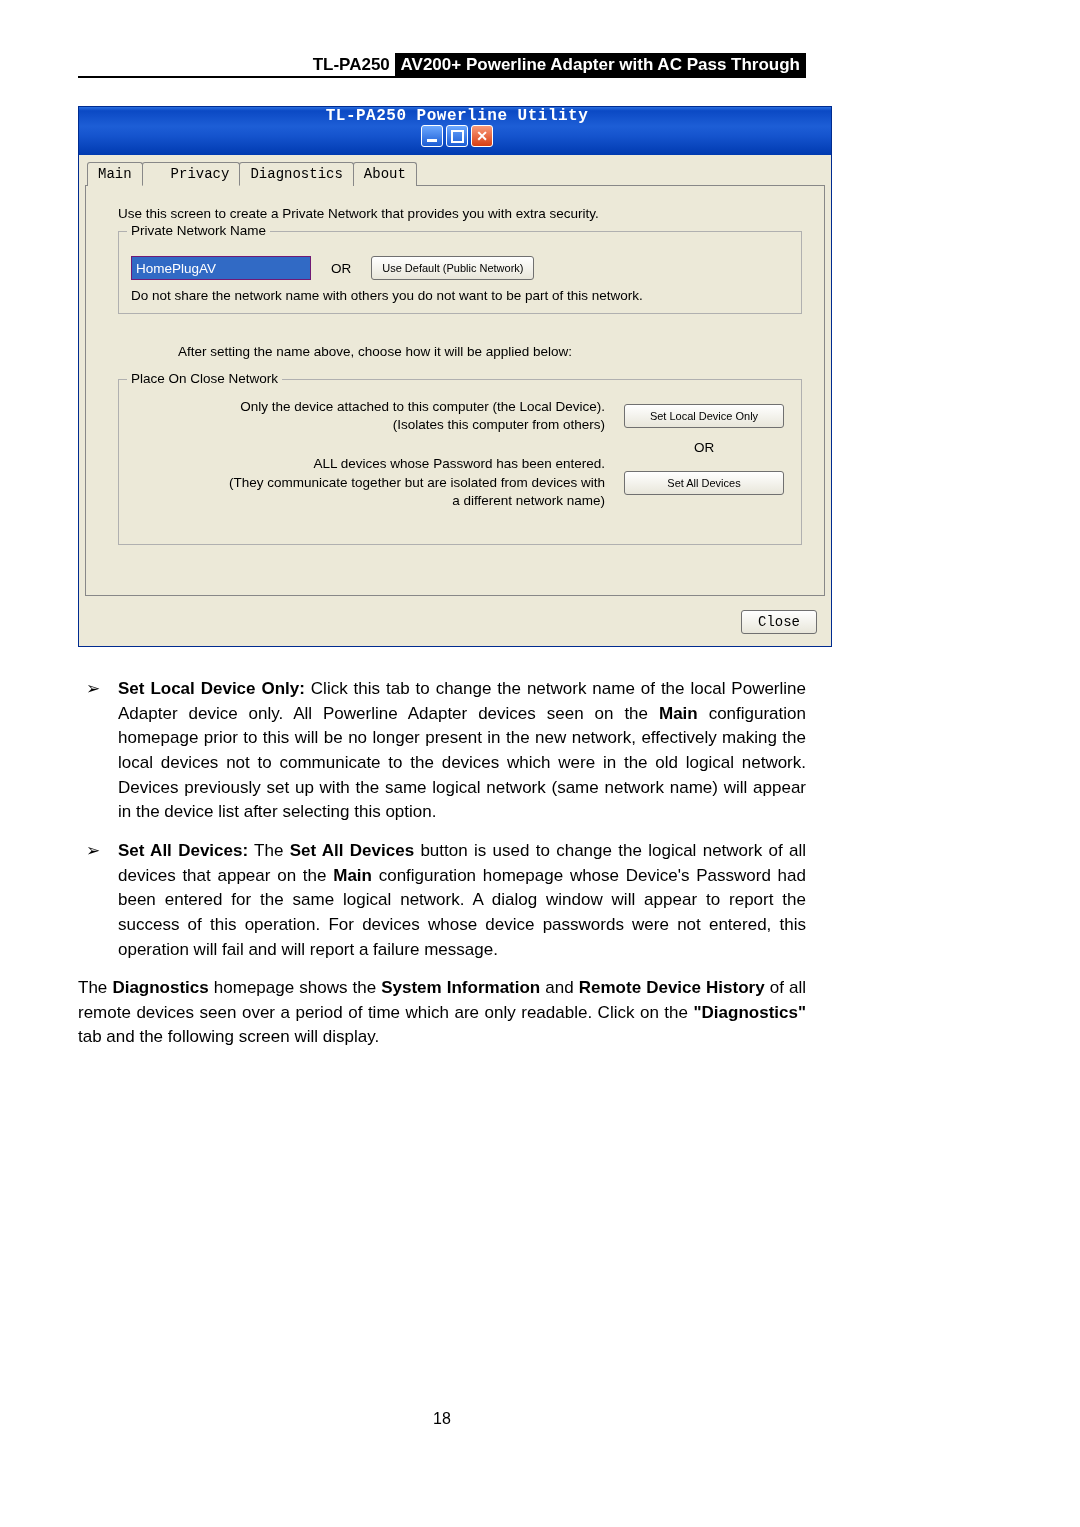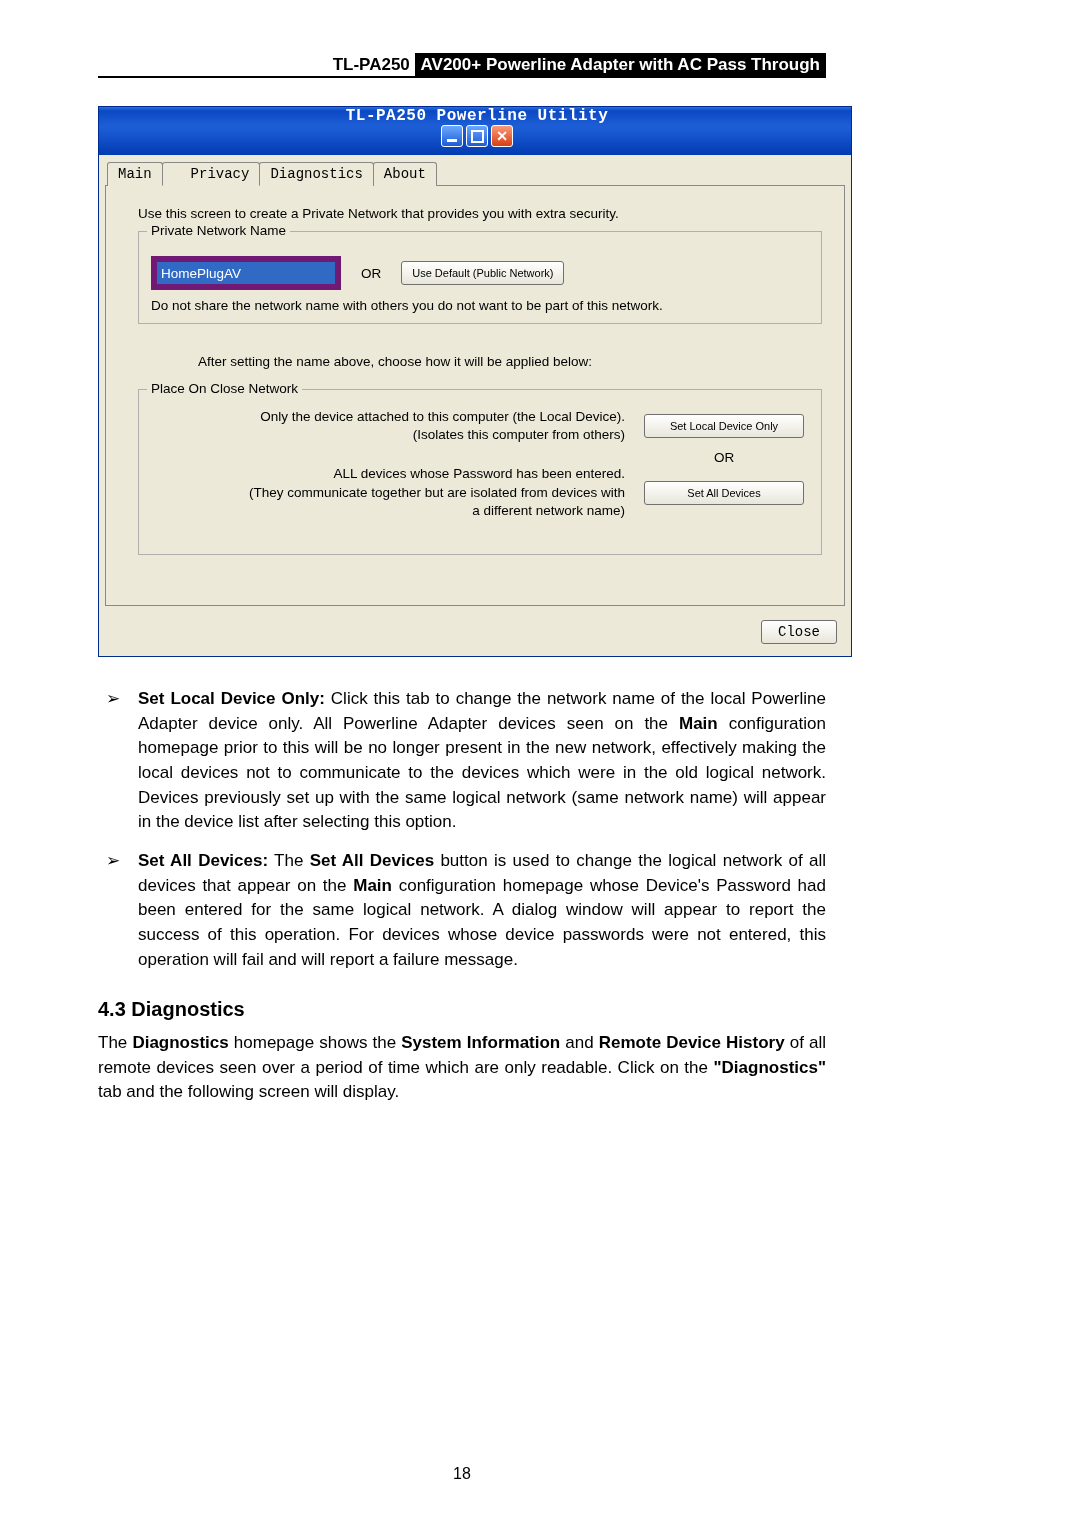--- a/index.html
+++ b/index.html
@@ -7,21 +7,20 @@
     padding: 0;
     background: #fff;
     font-family: Arial, Helvetica, sans-serif;
     color: #000;
     width: 1080px;
   }
   .page {
     width: 884px;
     padding: 55px 78px 40px 78px;
     box-sizing: border-box;
-    margin-left: 20px;
   }
   .doc-header {
     border-bottom: 2px solid #000;
     padding-bottom: 1px;
     margin-bottom: 28px;
     text-align: right;
   }
   .doc-header-inner {
     font-size: 17px;
     font-weight: bold;
@@ -127,21 +126,21 @@
   }
   .groupbox-legend {
     position: absolute;
     top: -9px; left: 8px;
     background: #ece9d8;
     padding: 0 4px;
     font-size: 13.5px;
   }
   .row1 { display:flex; align-items:center; gap:20px; }
   .xp-input {
-    border: 6px solid #701a75;
+    border: 1px solid #701a75;
     height: 20px;
     padding: 1px 4px;
     font-family: Tahoma, Verdana, sans-serif;
     font-size: 13.5px;
     background: #fff;
     width: 170px;
   }
   .xp-input.sel { background:#316ac5; color:#fff; }
   .xp-btn {
     border: 1px solid #707070;
@@ -285,20 +284,19 @@
 
   <ul class="bullets">
     <li>
       <span class="bold">Set Local Device Only:</span><span> Click this tab to change the network name of the local Powerline Adapter device only. All Powerline Adapter devices seen on the </span><span class="bold">Main</span><span> configuration homepage prior to this will be no longer present in the new network, effectively making the local devices not to communicate to the devices which were in the old logical network. Devices previously set up with the same logical network (same network name) will appear in the device list after selecting this option.</span>
     </li>
     <li>
       <span class="bold">Set All Devices:</span><span> The </span><span class="bold">Set All Devices</span><span> button is used to change the logical network of all devices that appear on the </span><span class="bold">Main</span><span> configuration homepage whose Device's Password had been entered for the same logical network. A dialog window will appear to report the success of this operation. For devices whose device passwords were not entered, this operation will fail and will report a failure message.</span>
     </li>
   </ul>
 
-  <h3 class="section">4.3 Diagnostics</h3>
 
   <p class="para">
     <span>The </span><span class="bold">Diagnostics</span><span> homepage shows the </span><span class="bold">System Information</span><span> and </span><span class="bold">Remote Device History</span><span> of all remote devices seen over a period of time which are only readable. Click on the </span><span class="bold">"Diagnostics"</span><span> tab and the following screen will display.</span>
   </p>
 
   <div class="page-num">18</div>
 </div>
 
 </body></html>

